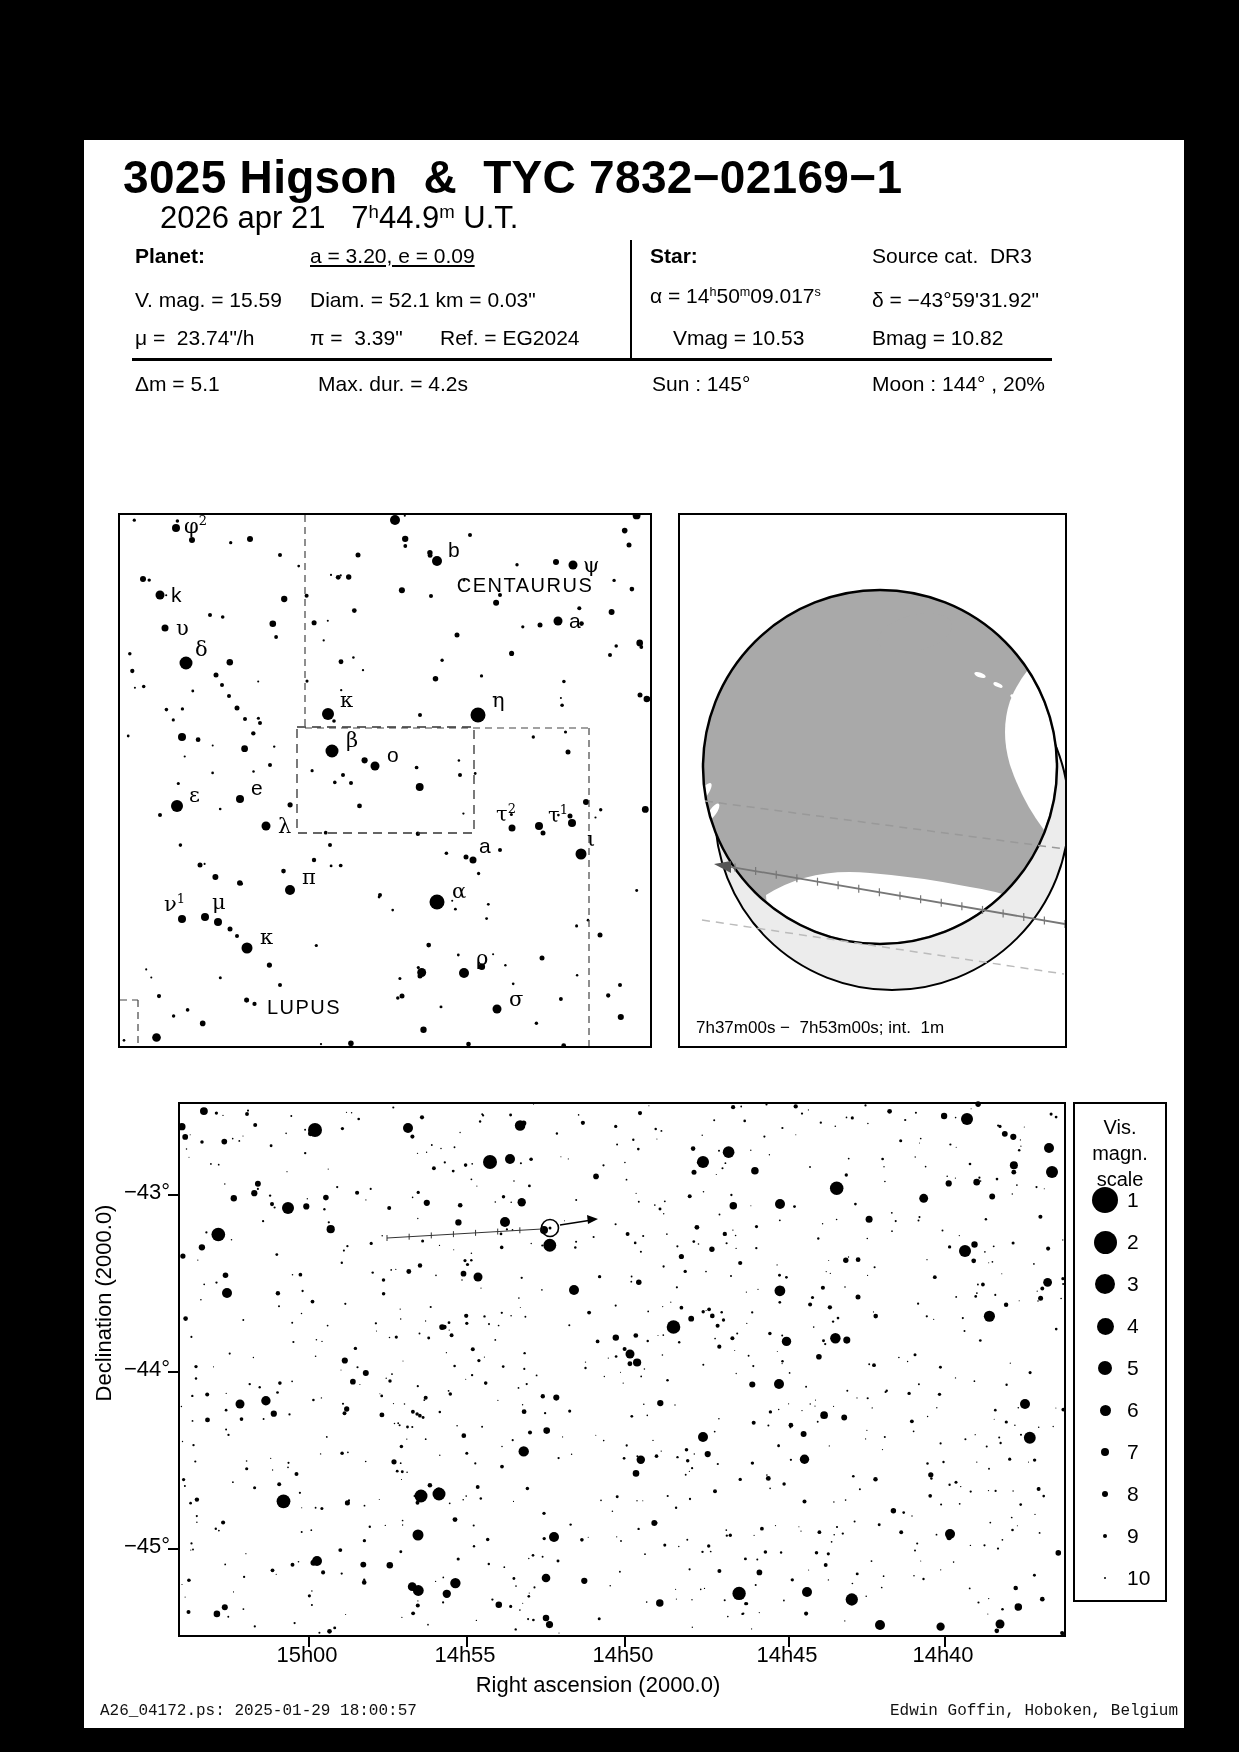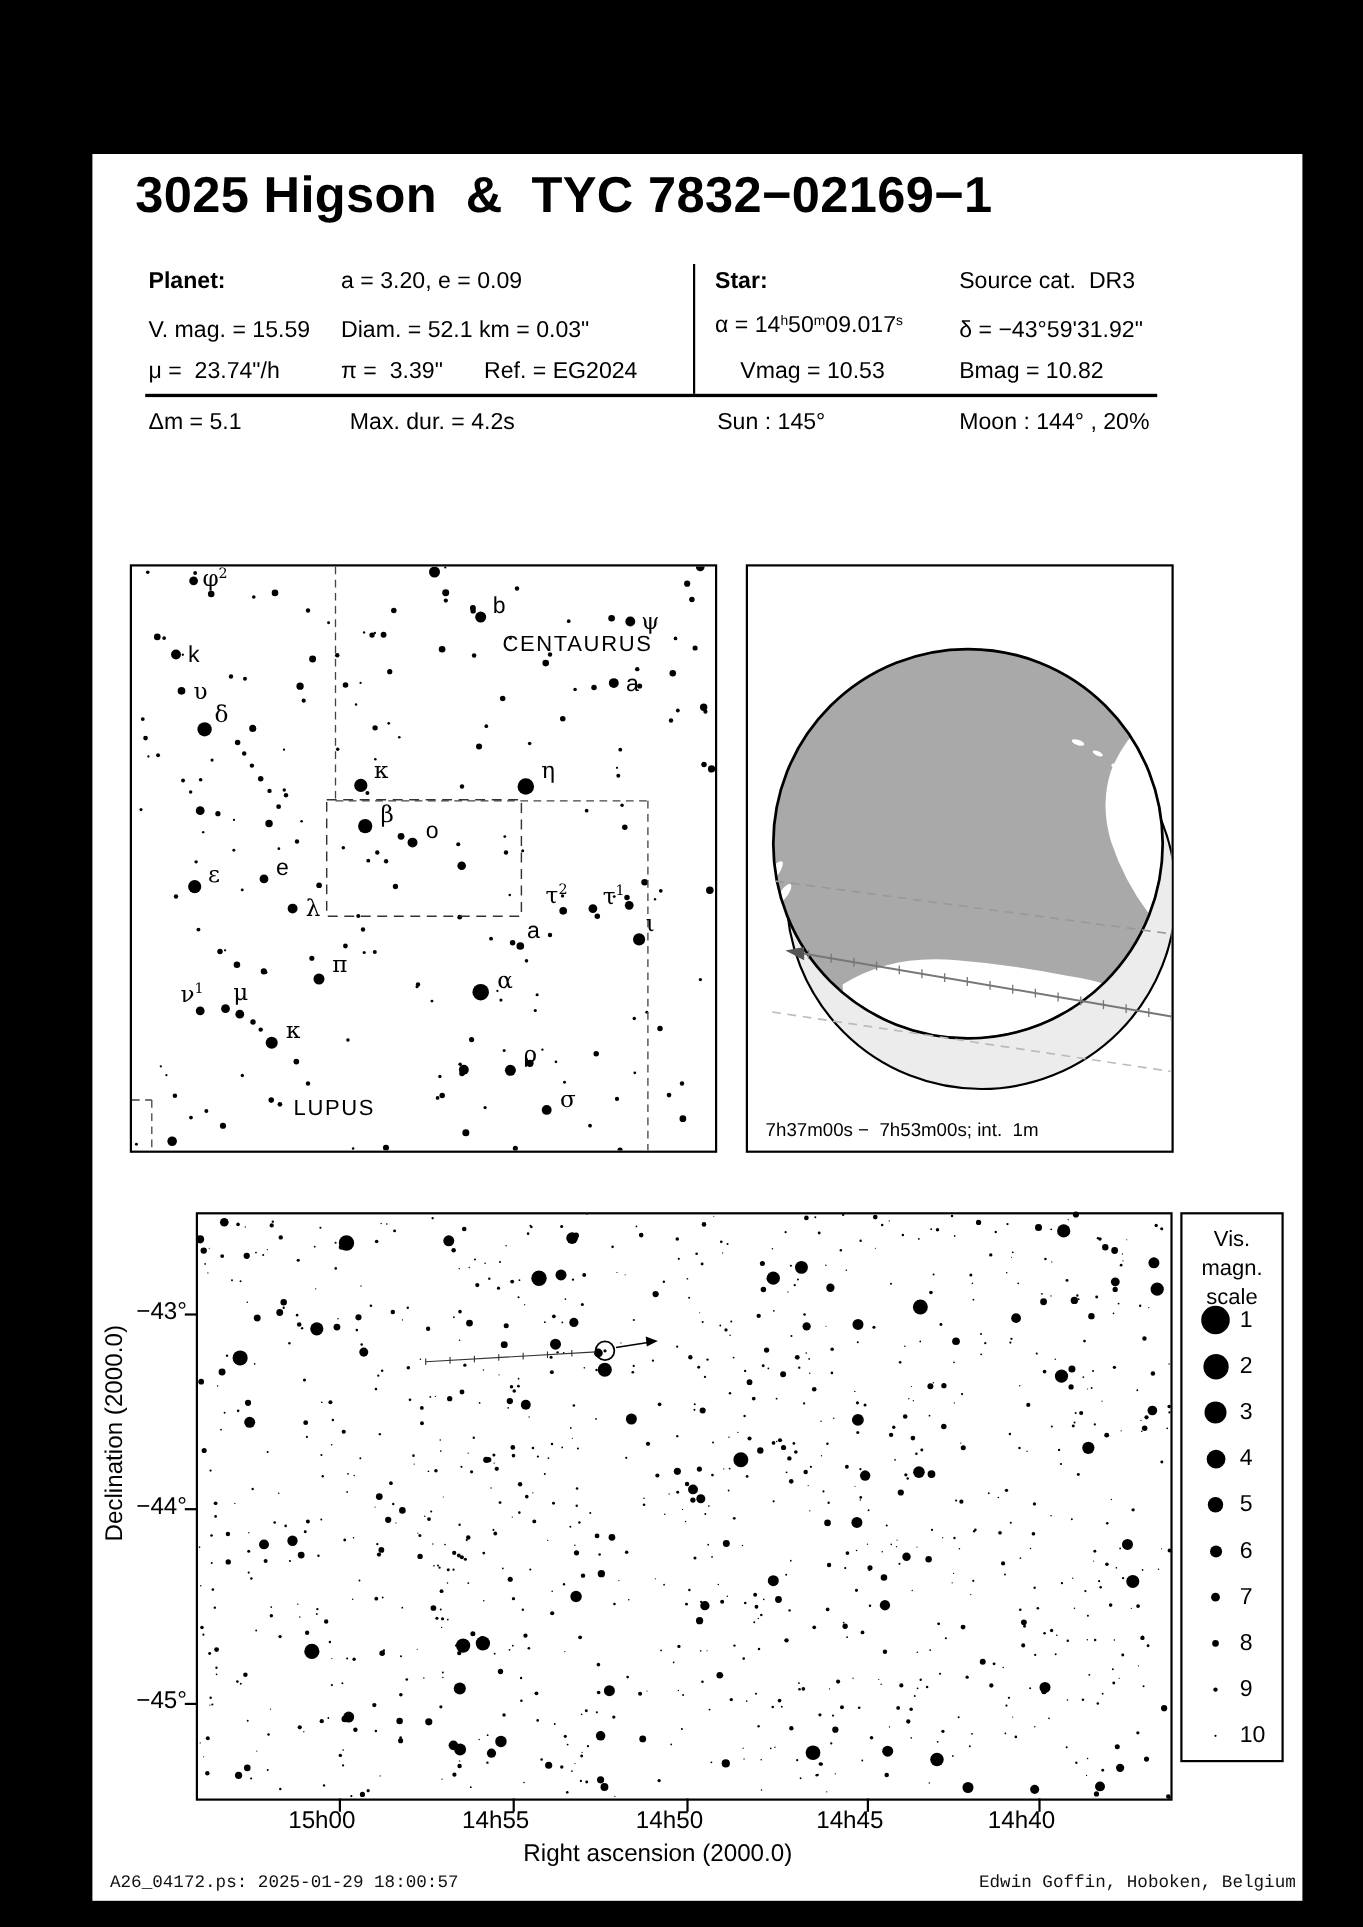--- a/index.html
+++ b/index.html
@@ -16,42 +16,43 @@
   .panel{position:absolute;border:2.5px solid #000;background:#fff;}
   #const-panel{left:34px;top:373px;width:530px;height:531px;}
   #globe-panel{left:594px;top:373px;width:385px;height:531px;}
   #finder-panel{left:94px;top:962px;width:884px;height:531px;border-width:2px;}
   #legend-panel{left:989px;top:962px;width:90px;height:496px;border-width:2px;}
   #globe-caption{position:absolute;left:16px;bottom:8px;font-size:17px;white-space:pre;}
   svg{display:block;}
   .glab{font-family:"DejaVu Serif",serif;font-size:21px;}
   .llab{font-family:"Liberation Sans",sans-serif;font-size:21px;}
   .cname{font-family:"Liberation Sans",sans-serif;font-size:20px;letter-spacing:1.5px;}
-  .xtick{position:absolute;width:90px;text-align:left;font-size:22px;}
+  .xtick{position:absolute;width:90px;text-align:center;font-size:22px;}
   .ytick{position:absolute;left:6px;width:80px;text-align:right;font-size:22px;}
   #xlabel{left:314px;top:1532px;width:400px;text-align:center;font-size:22px;}
   #ylabel{left:-130px;top:1150px;width:300px;height:26px;text-align:center;font-size:22px;transform:rotate(-90deg);transform-origin:center;}
   #legend-title{position:absolute;left:0;top:10px;width:100%;text-align:center;font-size:20px;line-height:26px;}
   .leg-row{position:absolute;left:0;width:100%;height:42px;}
   .leg-dot{position:absolute;border-radius:50%;background:#000;}
   .leg-num{position:absolute;left:52px;top:9px;font-size:21px;}
   .footer{position:absolute;top:1562px;font-size:16px;font-family:"Liberation Mono","DejaVu Sans Mono",monospace;color:#111;white-space:pre;}
   #footer-left{left:16px;}
   #footer-center{left:0;width:100%;text-align:center;}
   #footer-right{right:6px;}
 </style>
 </head>
 <body>
 
 <div id="paper">
 
   <div class="abs" id="title"><span>3025 Higson  &amp;  TYC 7832−02169−1</span></div>
+  <div class="abs" id="dateline"><span>2026 apr 21   7</span><span class="sp">h</span><span>44.9</span><span class="sp">m</span><span> U.T.</span></div>
 
   <div class="cell bold" style="left:51px;top:104px;">Planet:</div>
-  <div class="cell" style="left:226px;top:104px;">a = 3.20, e = 0.09</div>
+  <div class="cell" style="left:226px;top:104px;text-decoration:underline;">a = 3.20, e = 0.09</div>
   <div class="cell bold" style="left:566px;top:104px;">Star:</div>
   <div class="cell" style="left:788px;top:104px;">Source cat.  DR3</div>
 
   <div class="cell" style="left:51px;top:148px;">V. mag. = 15.59</div>
   <div class="cell" style="left:226px;top:148px;">Diam. = 52.1 km = 0.03"</div>
   <div class="cell" style="left:566px;top:144px;"><span>α = 14</span><span class="sp">h</span><span>50</span><span class="sp">m</span><span>09.017</span><span class="sp">s</span><span></span></div>
   <div class="cell" style="left:788px;top:148px;">δ = −43°59'31.92"</div>
 
   <div class="cell" style="left:51px;top:186px;">μ =  23.74"/h</div>
   <div class="cell" style="left:226px;top:186px;">π =  3.39"</div>

